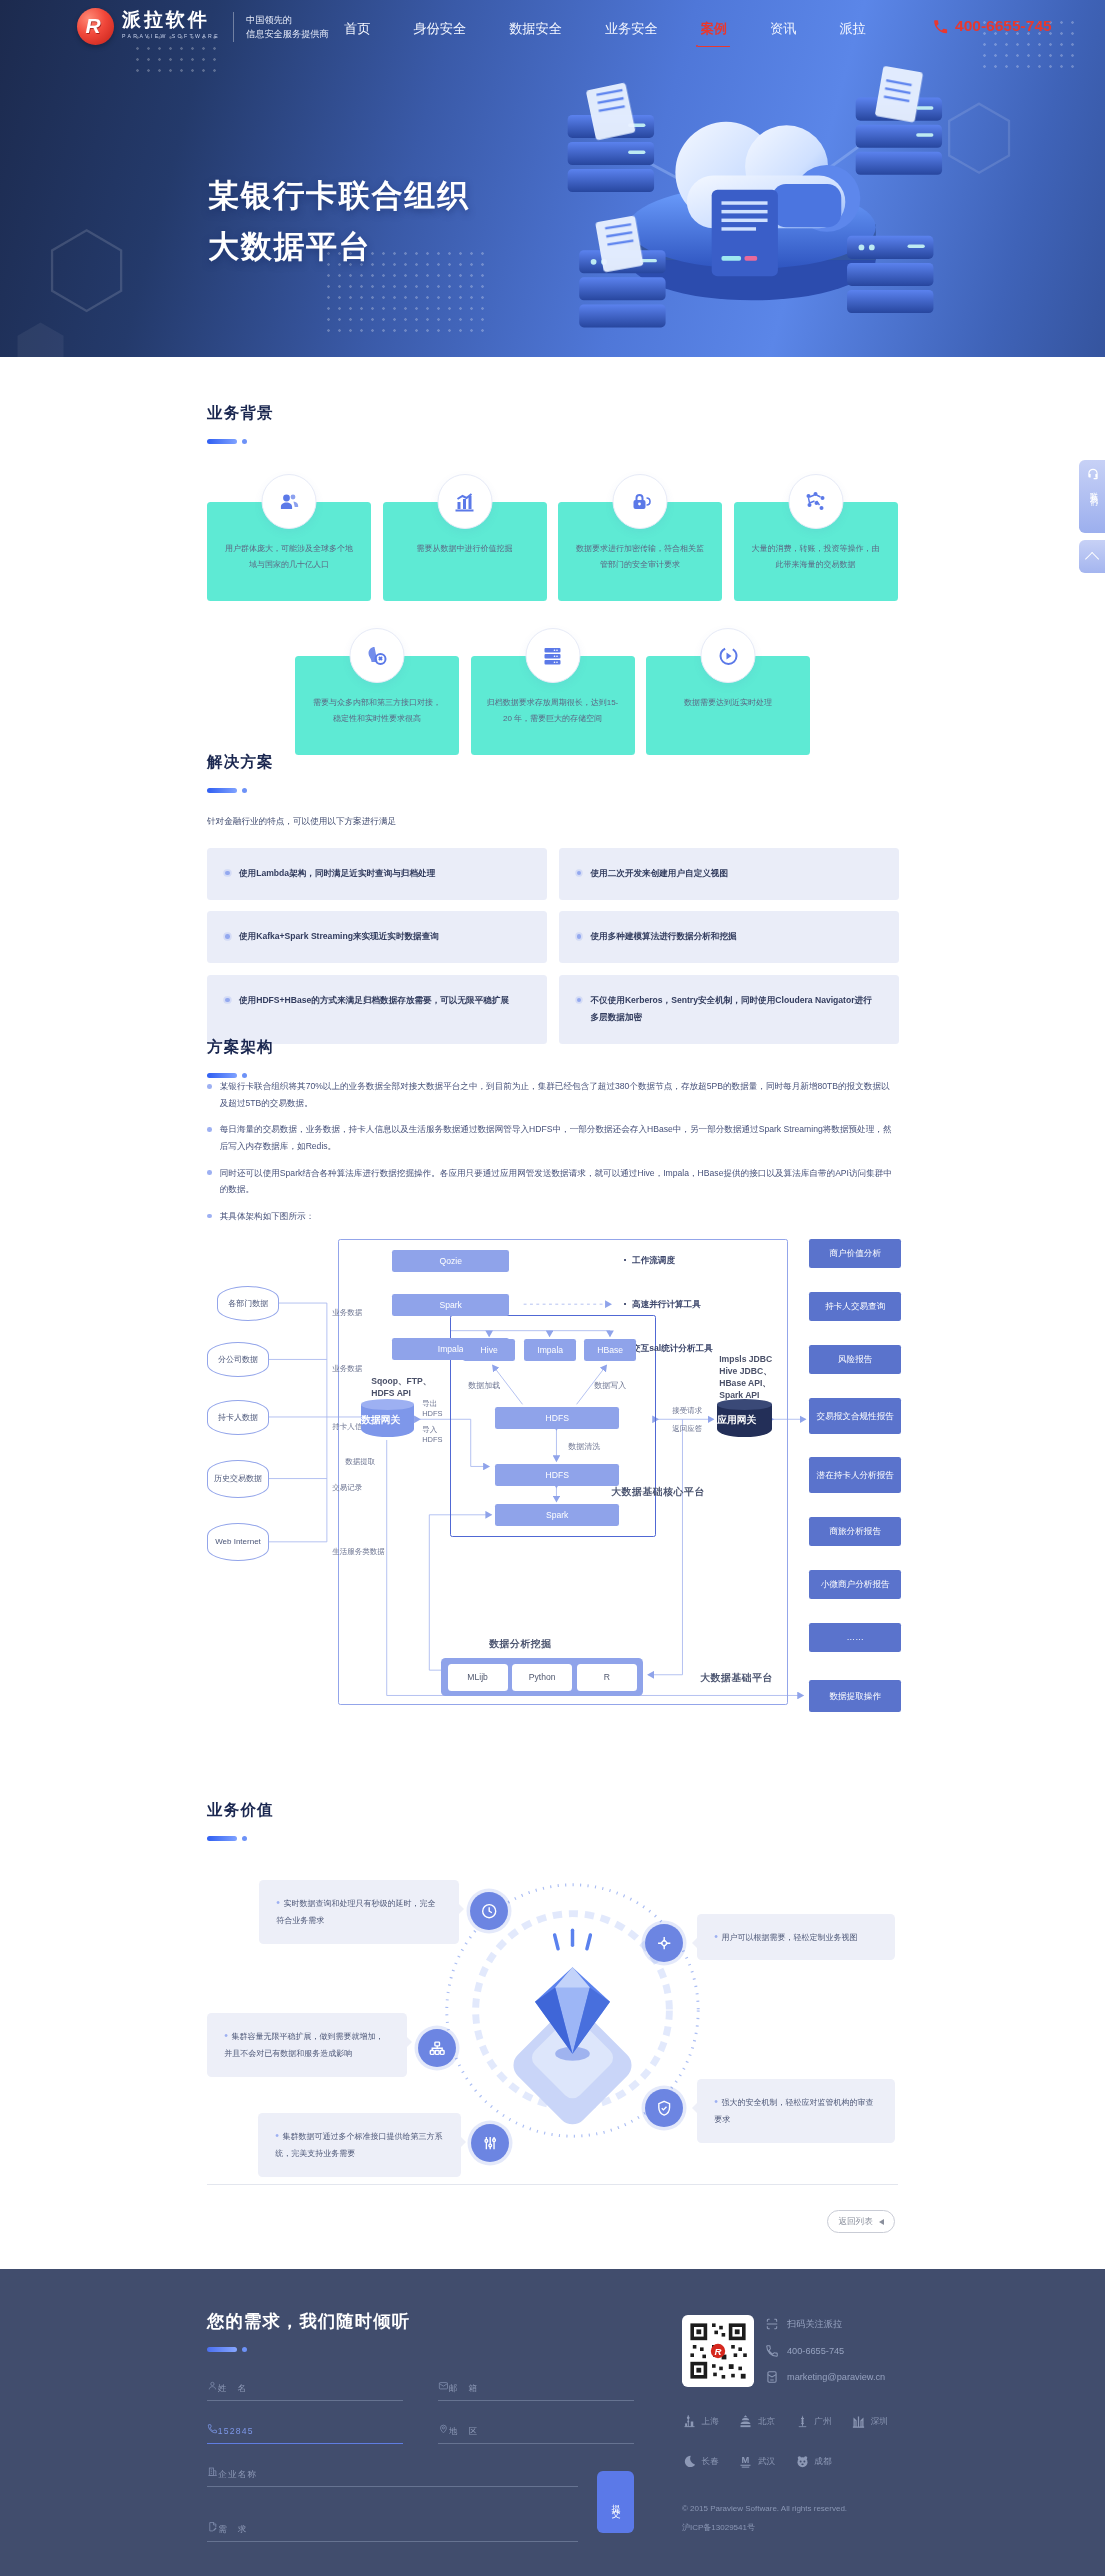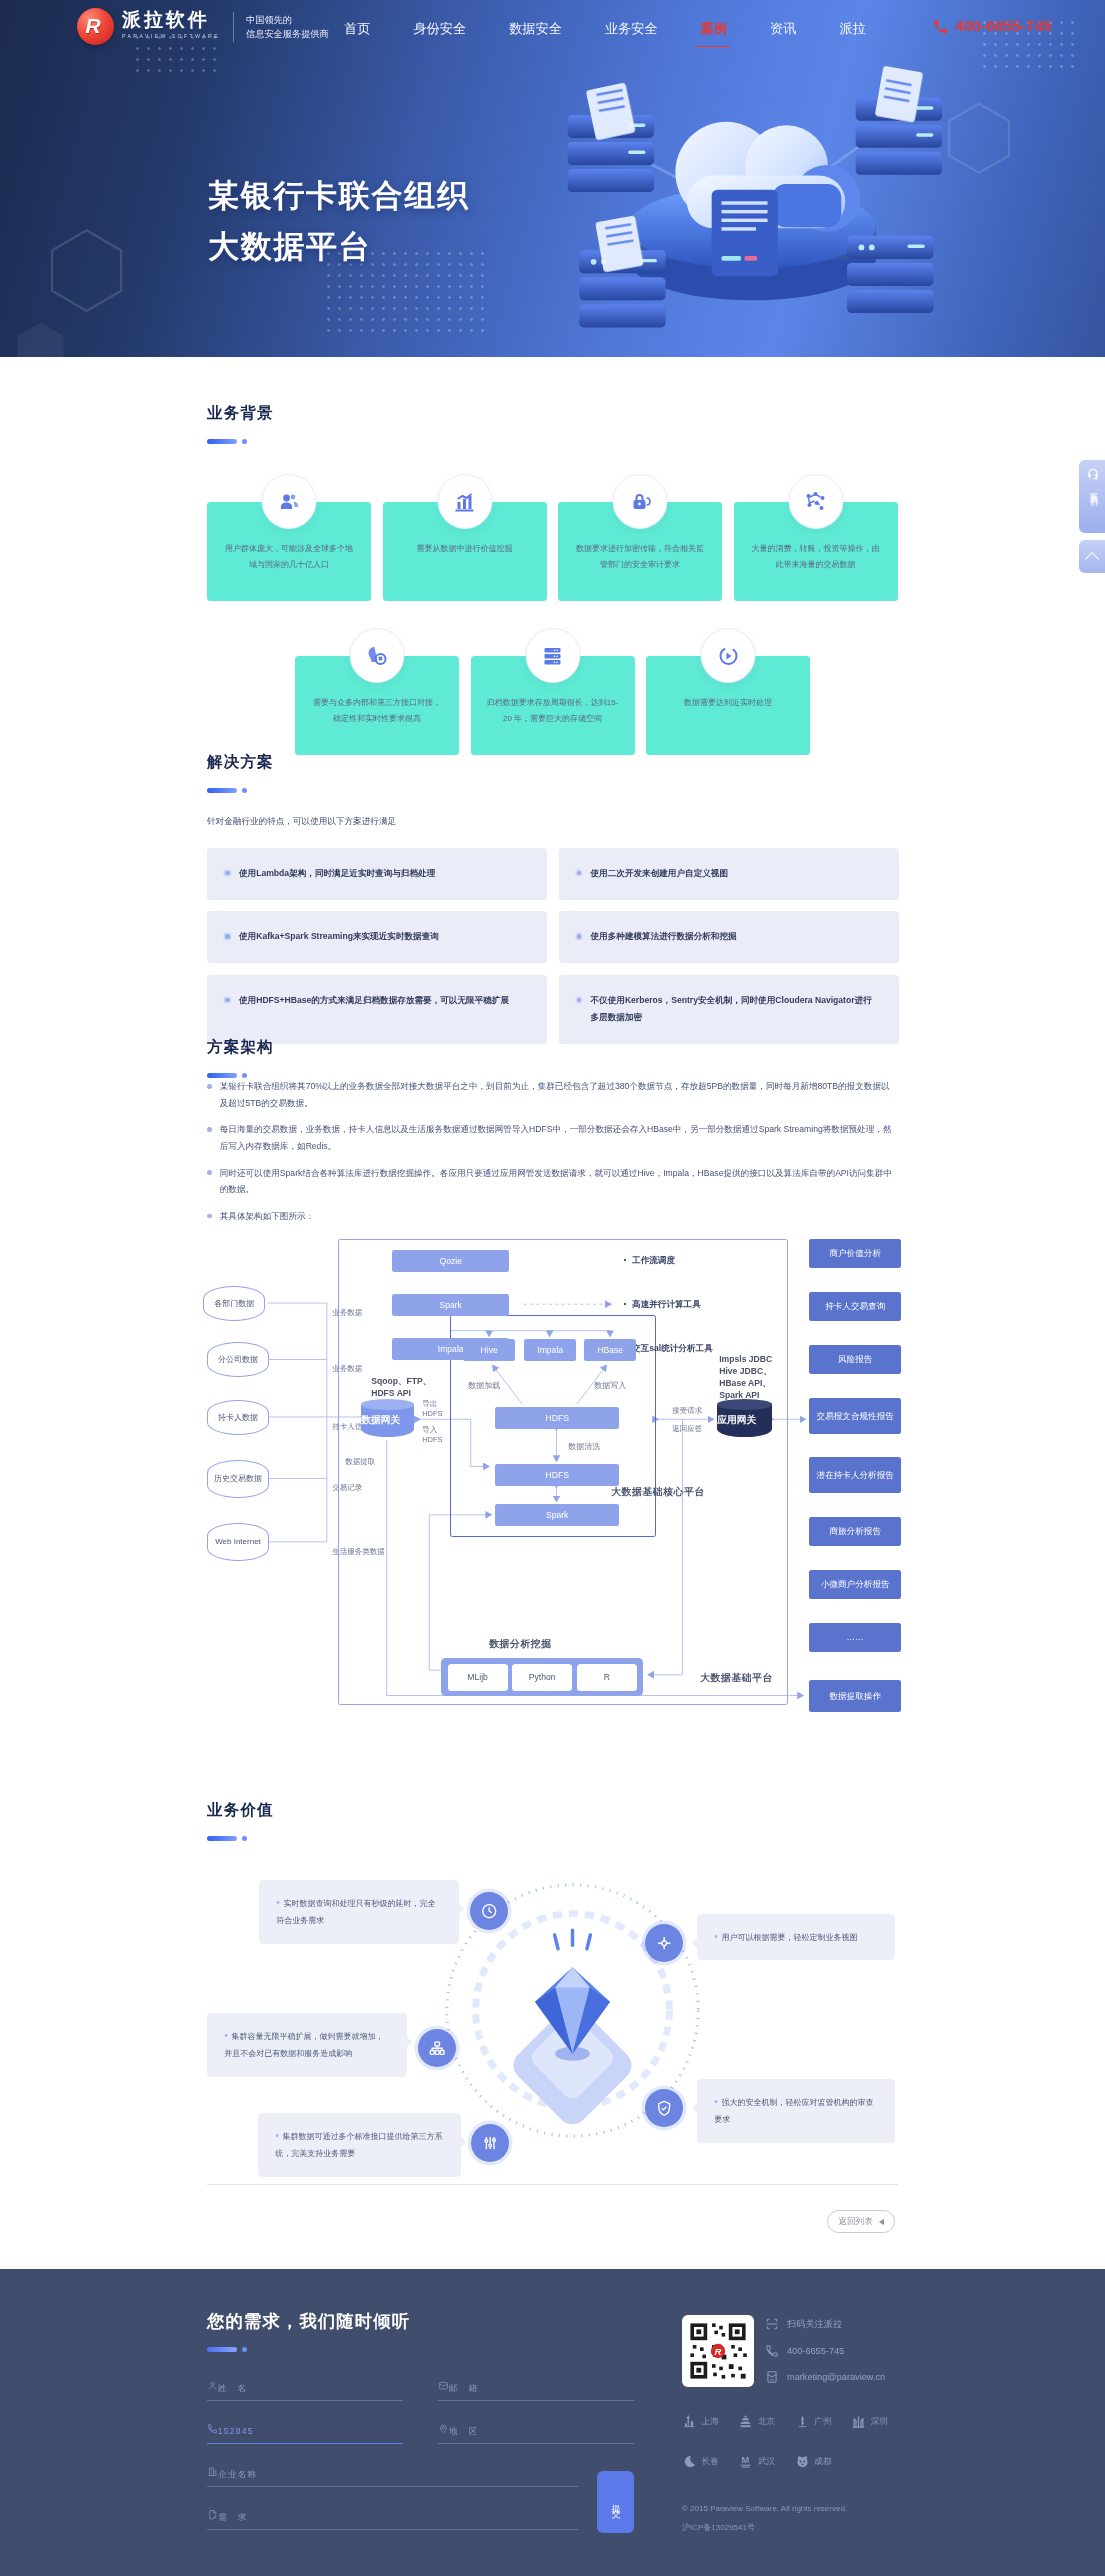--- a/index.html
+++ b/index.html
@@ -415,21 +415,21 @@
           <path d="M994,322 H1050" marker-start="url(#ar)" marker-end="url(#ar)"></path>
           <path d="M836,322 V766 H776" marker-end="url(#ar)"></path>
           <path d="M417,758 H396 V488 H504" marker-end="url(#ar)"></path>
           <path d="M560,122 H712" stroke-dasharray="5 6" marker-end="url(#ar)"></path>
         </g>
       </svg>
 
       <div class="outer-box"></div>
       <div class="inner-box"></div>
 
-      <div class="cyl" style="left:2px;top:52px;">各部门数据</div>
+      <div class="cyl" style="left:16px;top:52px;">各部门数据</div>
       <div class="cyl" style="left:5.8px;top:108px;">分公司数据</div>
       <div class="cyl" style="left:5.8px;top:166px;">持卡人数据</div>
       <div class="cyl" style="left:5.8px;top:226px;width:62px;height:38px;">历史交易数据</div>
       <div class="cyl" style="left:5.8px;top:289px;width:62px;height:38px;">Web Internet</div>
       <div class="lblg" style="left:131px;top:74px;">业务数据</div>
       <div class="lblg" style="left:131px;top:130px;">业务数据</div>
       <div class="lblg" style="left:131px;top:188px;">持卡人信息</div>
       <div class="lblg" style="left:131px;top:249px;">交易记录</div>
       <div class="lblg" style="left:131px;top:313px;">生活服务类数据</div>
 
@@ -620,21 +620,21 @@
         </svg>
       <input placeholder="地　区" style="">
     </div>
     <div class="frow" style="left:207px;top:197px;width:371px;">
       <svg width="11.5" height="11.5" viewBox="0 0 24 24" fill="none" stroke="#7e8bab" stroke-width="1.8">
           <rect x="5" y="4" width="9" height="16"></rect>
           <path d="M14 10h5v10M3 20h18M8 8h3M8 12h3M8 16h3M16.5 13v.5M16.5 16v.5"></path>
         </svg>
       <input placeholder="企业名称" style="">
     </div>
-    <div class="frow" style="left:207px;top:240px;width:371px;">
+    <div class="frow" style="left:207px;top:252px;width:371px;">
       <svg width="11.5" height="11.5" viewBox="0 0 24 24" fill="none" stroke="#7e8bab" stroke-width="1.8">
           <path d="M6 3h9l4 4v6M6 3v18h7"></path>
           <path d="M14 3v5h5"></path>
           <path d="M15.5 20.5l5-5-1.8-1.8-5 5-.4 2.2z" fill="#7e8bab" stroke="none"></path>
         </svg>
       <input placeholder="需　求" style="">
     </div>
     <button class="f-submit">提交</button>
 
     <div class="qr-card">

